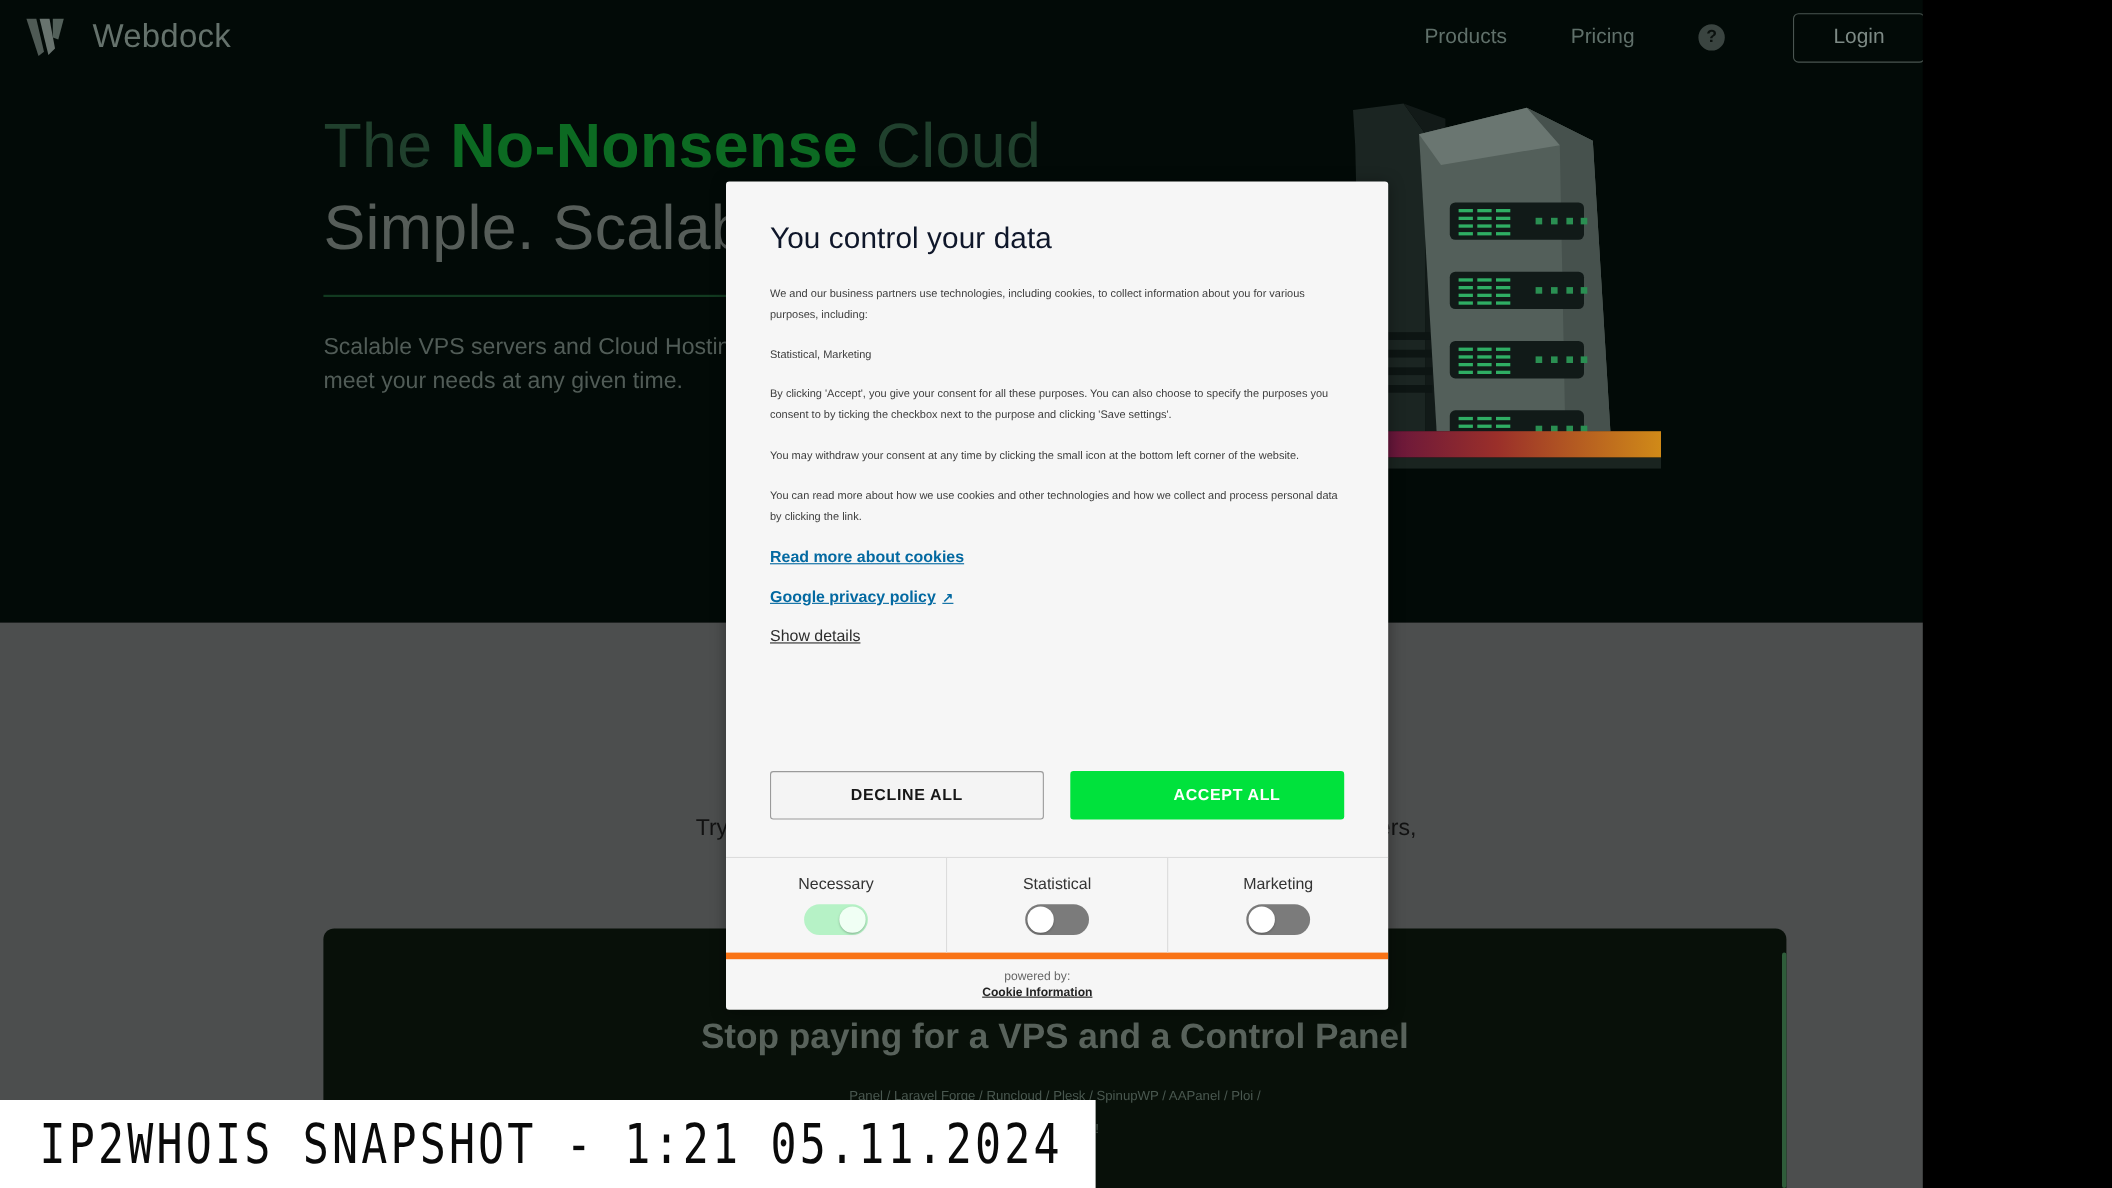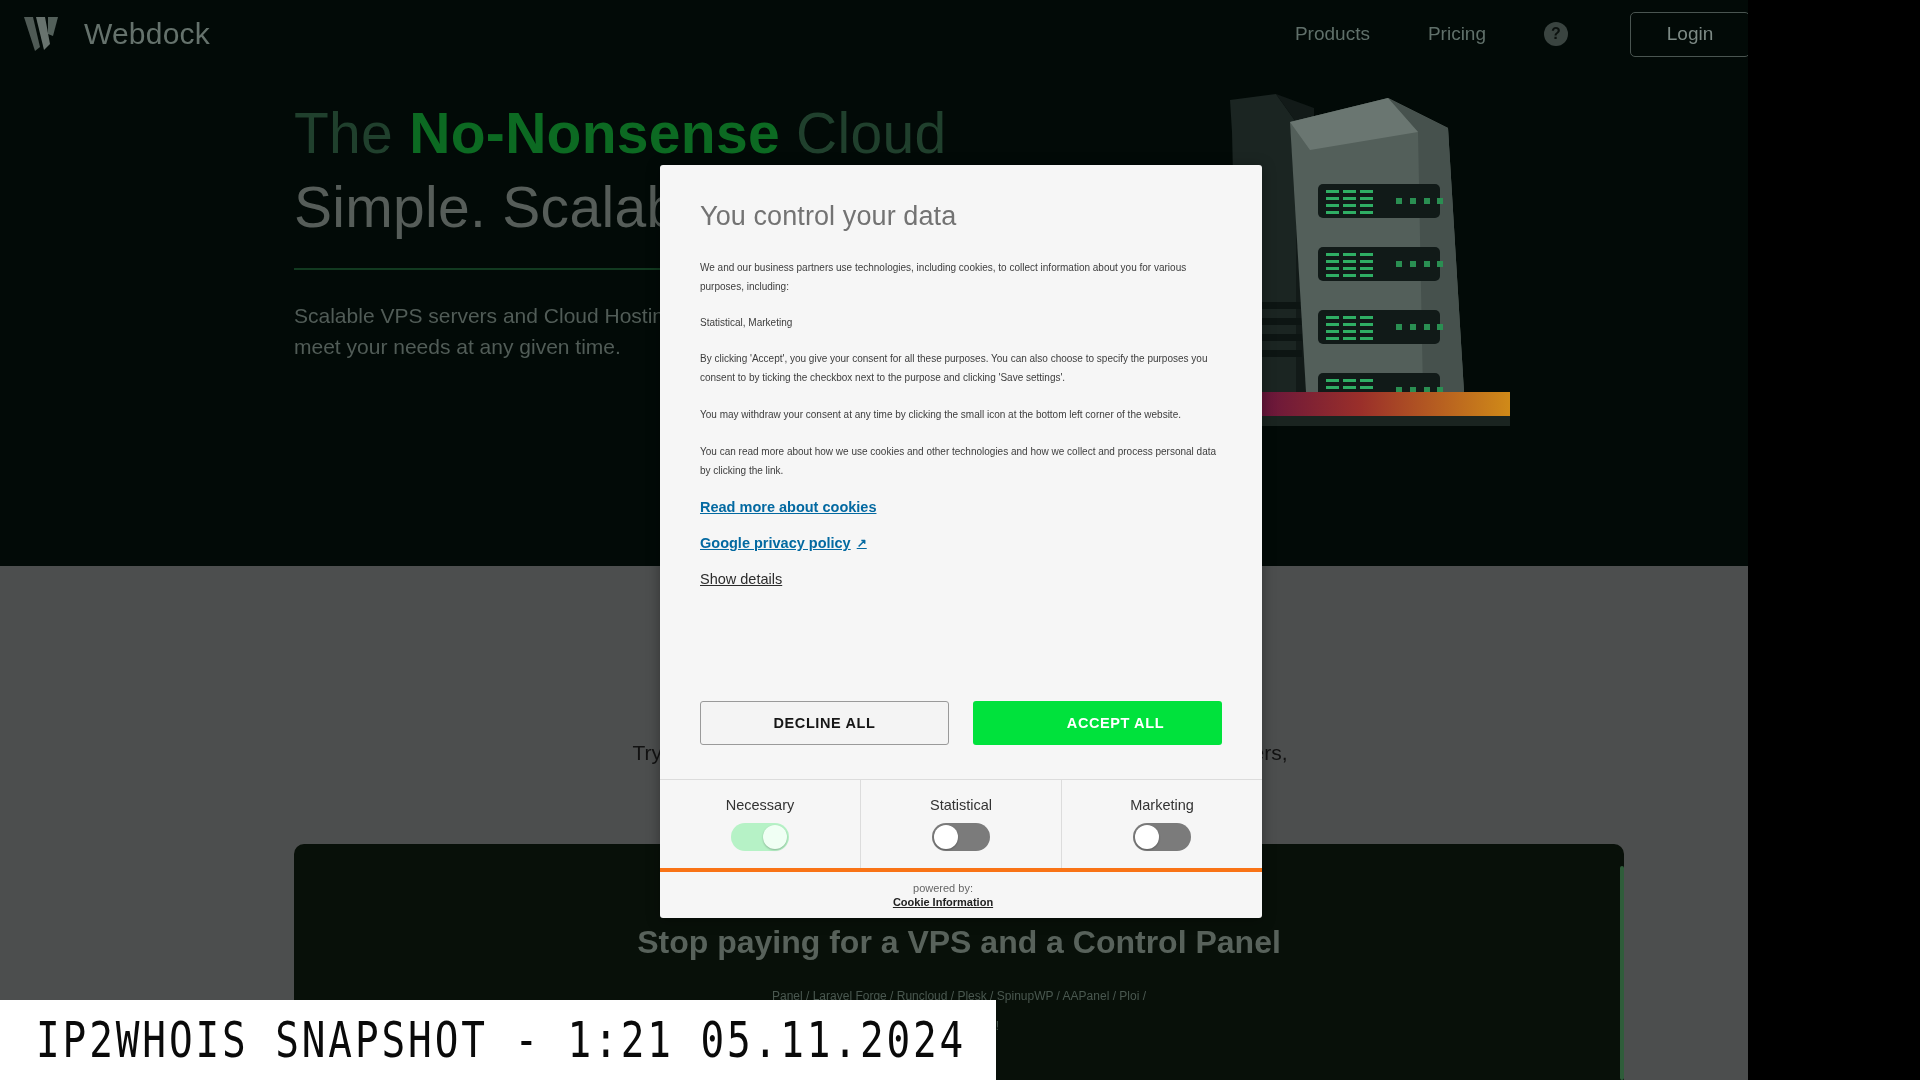--- a/index.html
+++ b/index.html
@@ -114,21 +114,21 @@
 
   
   .cookie-dialog {
     position: absolute; left: 660px; top: 165px; width: 602px; height: 753px;
     background: #f6f6f6; border-radius: 3px;
     box-shadow: 0 2px 14px rgba(0,0,0,.35);
     display: flex; flex-direction: column; overflow: hidden;
   }
   .cd-scroll { padding: 36px 40px 0 40px; flex: 0 0 auto; }
   .cd-title {
-    font-size: 27px; font-weight: 400; color: #737373; letter-spacing: .1px;
+    font-size: 27px; font-weight: 400; color: #0f172a; letter-spacing: .1px;
     margin-bottom: 26px;
   }
   .cd-p {
     font-size: 10px; line-height: 19px; color: #3d3d3d; margin-bottom: 18px;
   }
   .cd-p.tight { margin-bottom: 17px; }
   .cd-links { margin-top: 4px; }
   .cd-link {
     display: inline-flex; align-items: center; gap: 6px;
     font-size: 14.5px; color: #0369a1; text-decoration: underline;
@@ -143,21 +143,21 @@
   }
   .cd-btn {
     height: 44px; border-radius: 3px; font-size: 14.5px; font-weight: 700;
     letter-spacing: .6px; display: flex; align-items: center; justify-content: center;
     cursor: pointer;
   }
   .cd-btn.decline { width: 250px; border: 1px solid #9a9a9a; background: #f4f4f4; color: #171717; }
   .cd-btn.accept  { width: 250px; background: #00e23c; color: #ffffff; border: none; padding-left: 36px; }
 
   .cd-toggles {
-    display: flex; border-top: 1px solid #dcdcdc; border-bottom: 4px solid #f97316;
+    display: flex; border-top: 1px solid #dcdcdc; border-bottom: 6px solid #f97316;
     height: 93px;
   }
   .cd-toggle {
     flex: 1; display: flex; flex-direction: column; align-items: center;
     justify-content: center; gap: 10px; border-right: 1px solid #dcdcdc;
     cursor: pointer;
   }
   .cd-toggle:last-child { border-right: none; }
   .cd-toggle-label { font-size: 14.5px; color: #333; }
   .switch {

